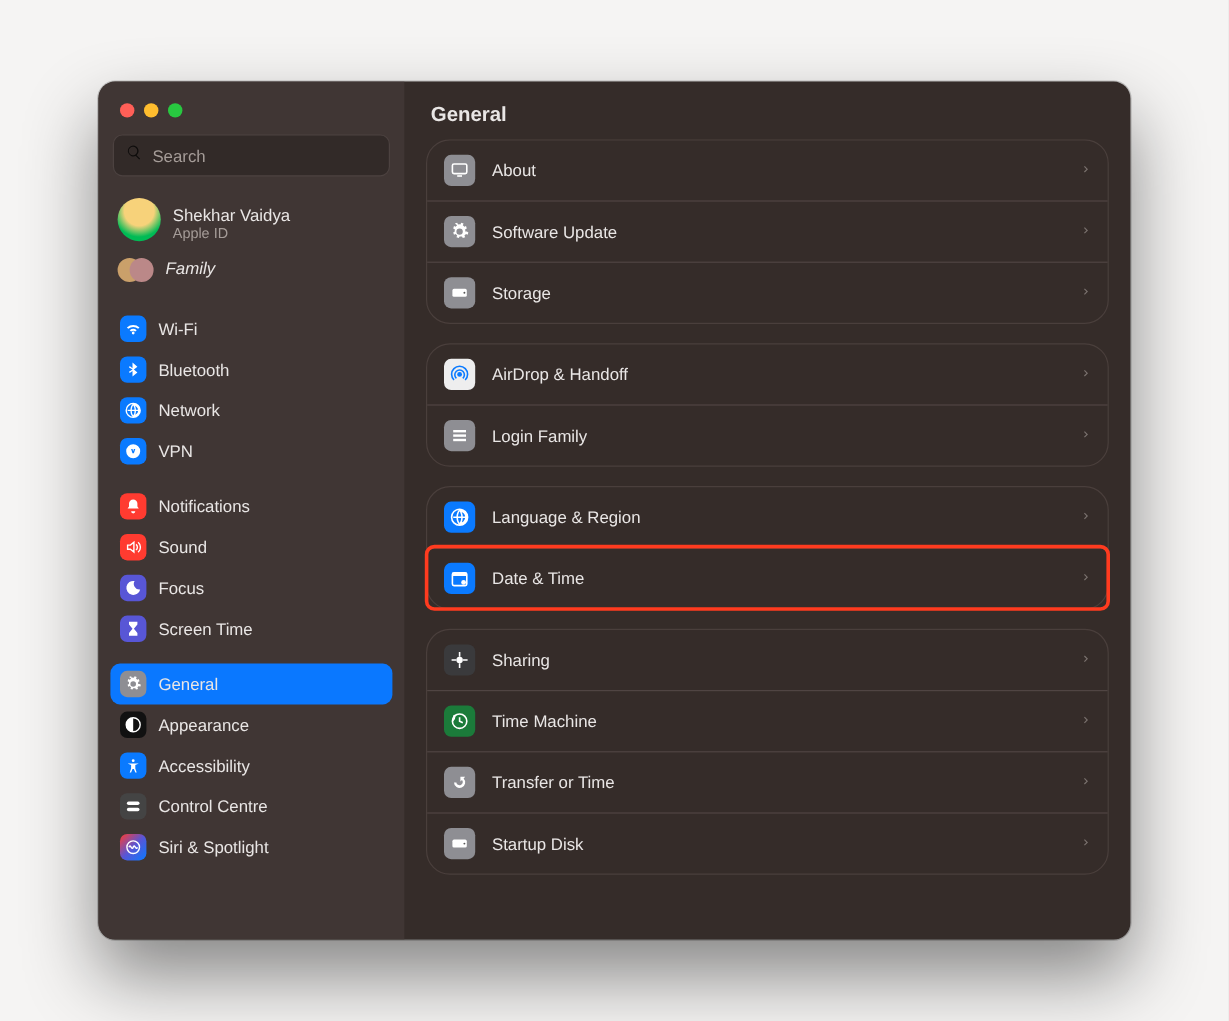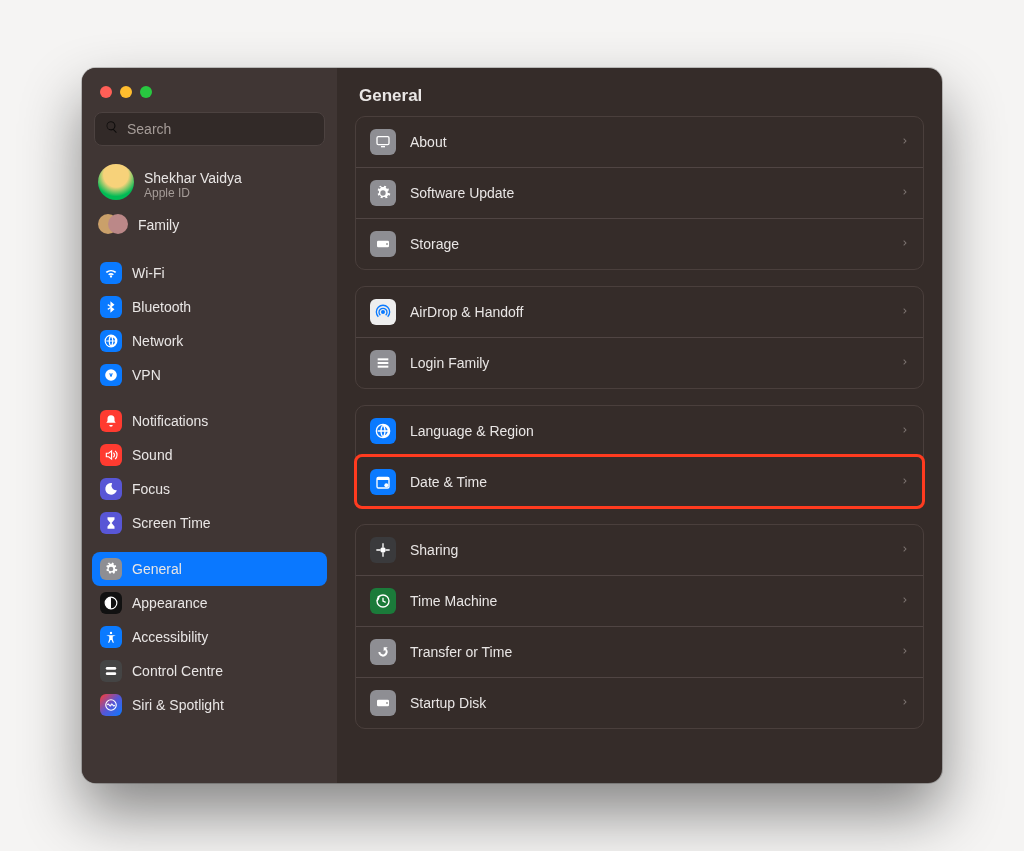--- a/index.html
+++ b/index.html
@@ -39,21 +39,21 @@
     margin:6px 12px 14px;display:flex;align-items:center;gap:8px;
     background:#322a28;border:1px solid #4c4240;border-radius:8px;
     padding:7px 10px;color:var(--text-dim);
   }
   .search svg{width:14px;height:14px;opacity:.7}
   .search .ph{font-size:14px;}
   .acct{display:flex;align-items:flex-end;gap:10px;padding:4px 16px 8px;}
   .avatar{width:36px;height:36px;border-radius:50%;background:radial-gradient(circle at 50% 30%, #f7d27a 0 40%, #0b5 70%);}
   .acct .name{font-size:14px;line-height:1.1;}
   .acct .sub{font-size:12px;color:var(--text-dim);}
-  .family{display:flex;align-items:center;gap:10px;padding:6px 16px 14px;}
+  .family{display:flex;align-items:flex-start;gap:10px;padding:6px 16px 14px;font-style:italic;}
   .family .pair{width:30px;height:22px;position:relative;}
   .family .pair .c{position:absolute;width:20px;height:20px;border-radius:50%;}
   .family .pair .c.a{left:0;background:#caa06a;}
   .family .pair .c.b{left:10px;background:#b88;}
   .group{padding:6px 10px;}
   .item{
     display:flex;align-items:center;gap:10px;padding:6px 8px;border-radius:8px;
     font-size:14px;cursor:default;
   }
   .item.selected{background:var(--blue);}
@@ -68,21 +68,21 @@
   .tile.red{background:#ff3b30;}
   .tile.purple{background:#5856d6;}
   .tile.black{background:#111;}
   .tile.grad{background:linear-gradient(135deg,#ff3b30,#5856d6,#0a7aff);}
   
   .content{flex:1;display:flex;flex-direction:column;}
   .header{padding:18px 22px 10px;}
   .header .title{font-size:17px;font-weight:700;color:var(--text);}
   .list{padding:0 18px 18px;overflow:auto;}
   .card{
-    background:transparent;border:1px solid #4a3f3c;border-radius:10px;margin-bottom:16px;
+    background:transparent;border:1px solid #4a3f3c;border-radius:20px;margin-bottom:16px;
   }
   .row{
     display:flex;align-items:center;gap:14px;padding:12px 14px;position:relative;color:var(--text);
     font-size:14px;cursor:default;
   }
   .row + .row{border-top:1px solid var(--divider);}
   .row .label{flex:1;}
   .chev{opacity:.45}
   .chev svg{width:8px;height:12px;fill:#cfc7c3}
   .row .ricon{

